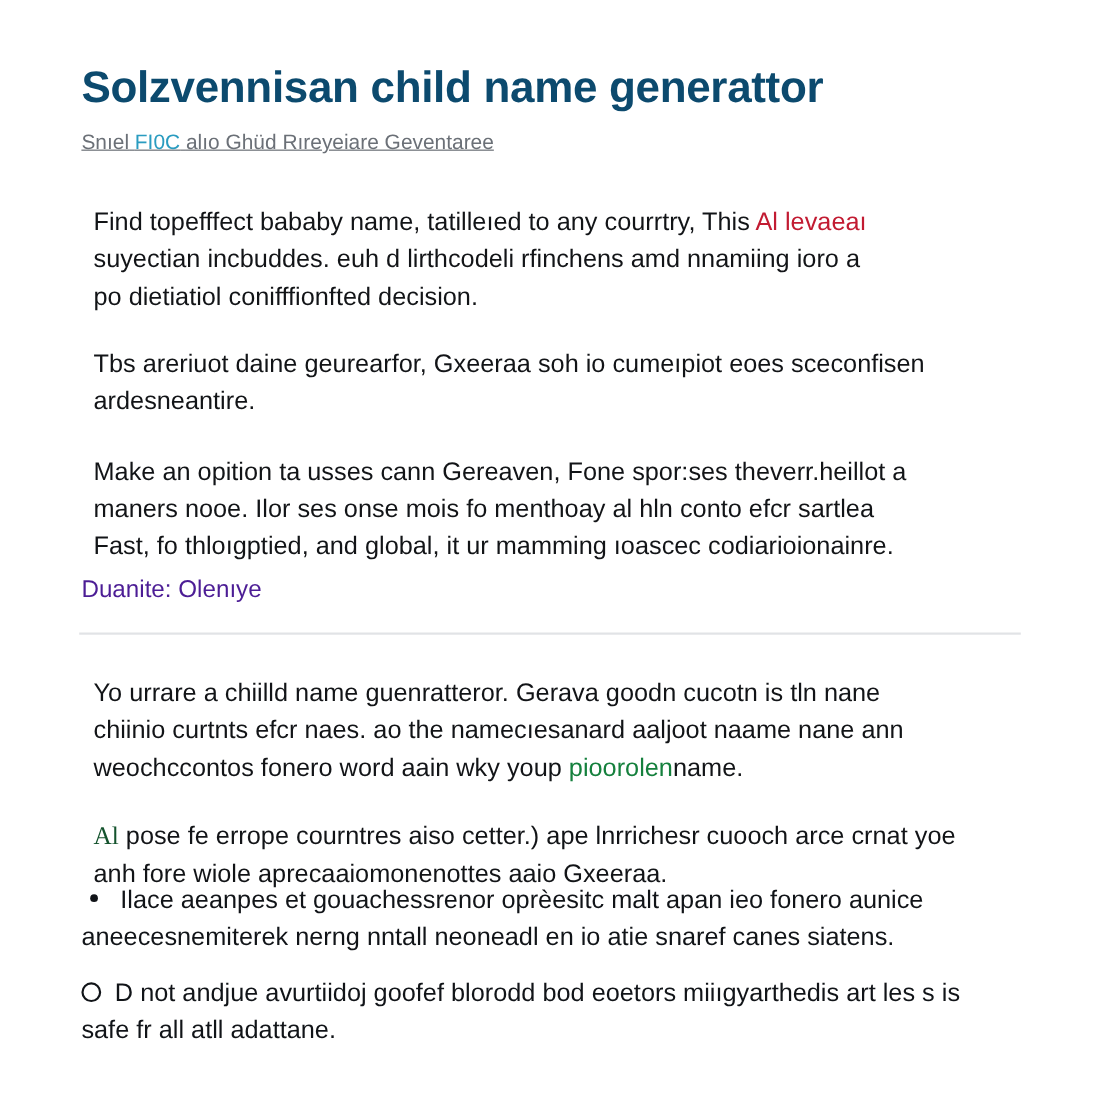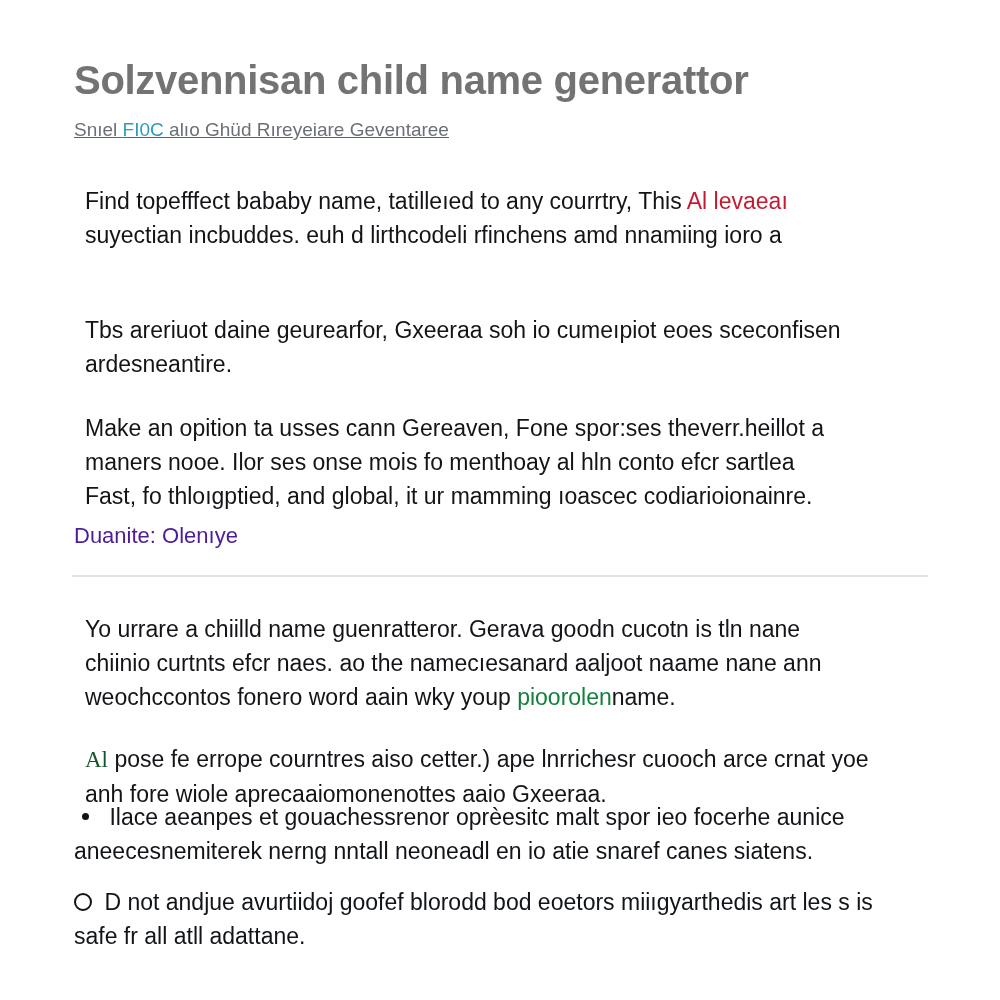--- a/index.html
+++ b/index.html
@@ -22,21 +22,21 @@
       width: 856px;
     }
     .title {
       position: absolute;
       top: 58px;
       left: 0;
       margin: 0;
       font-size: 40px;
       font-weight: 700;
       letter-spacing: -0.3px;
-      color: #737373;
+      color: #0c4a6e;
       white-space: nowrap;
     }
     .subtitle {
       position: absolute;
       top: 119px;
       left: 0;
       font-size: 19px;
       color: #5c6168;
       white-space: nowrap;
       text-decoration: underline;
@@ -137,20 +137,21 @@
   <div class="subtitle">
     <span class="muted">Snıel</span>
     <span class="accent-teal">FI0C</span>
     <span class="muted">alıo Ghüd Rıreyeiare Geventaree</span>
   </div>
 
   <p class="para p1">
     <span>Find topefffect bababy name, tatilleıed to any courrtry, This</span>
     <span class="accent-red">Al levaeaı</span><br>
     <span>suyectian incbuddes. euh d lirthcodeli rfinchens amd nnamiing ioro a</span><br>
+    <span>po dietiatiol conifffionfted decision.</span>
   </p>
 
   <p class="para p2">
     <span>Tbs areriuot daine geurearfor, Gxeeraa soh io cumeıpiot eoes sceconfisen</span><br>
     <span>ardesneantire.</span>
   </p>
 
   <p class="para p3">
     <span>Make an opition ta usses cann Gereaven, Fone spor:ses theverr.heillot a</span><br>
     <span>maners nooe. Ilor ses onse mois fo menthoay al hln conto efcr sartlea</span><br>
@@ -169,21 +170,21 @@
   </p>
 
   <p class="para p5">
     <span class="accent-orange">Al</span>
     <span>pose fe errope courntres aiso cetter.) ape lnrrichesr cuooch arce crnat yoe</span><br>
     <span>anh fore wiole aprecaaiomonenottes aaio Gxeeraa.</span>
   </p>
 
   <div class="bullet-row">
     <span class="bullet-dot"></span>
-    <span>Ilace aeanpes et gouachessrenor oprèesitc malt spor ieo focerhe aunice</span>
+    <span>Ilace aeanpes et gouachessrenor oprèesitc malt apan ieo fonero aunice</span>
   </div>
   <div class="bullet-cont">
     <span>aneecesnemiterek nerng nntall neoneadl en io atie snaref canes siatens.</span>
   </div>
 
   <div class="p6">
     <span class="circle-marker"></span>
     <span>D not andjue avurtiidoj goofef blorodd bod eoetors miiıgyarthedis art les s is</span><br>
     <span>safe fr all atll adattane.</span>
   </div>

